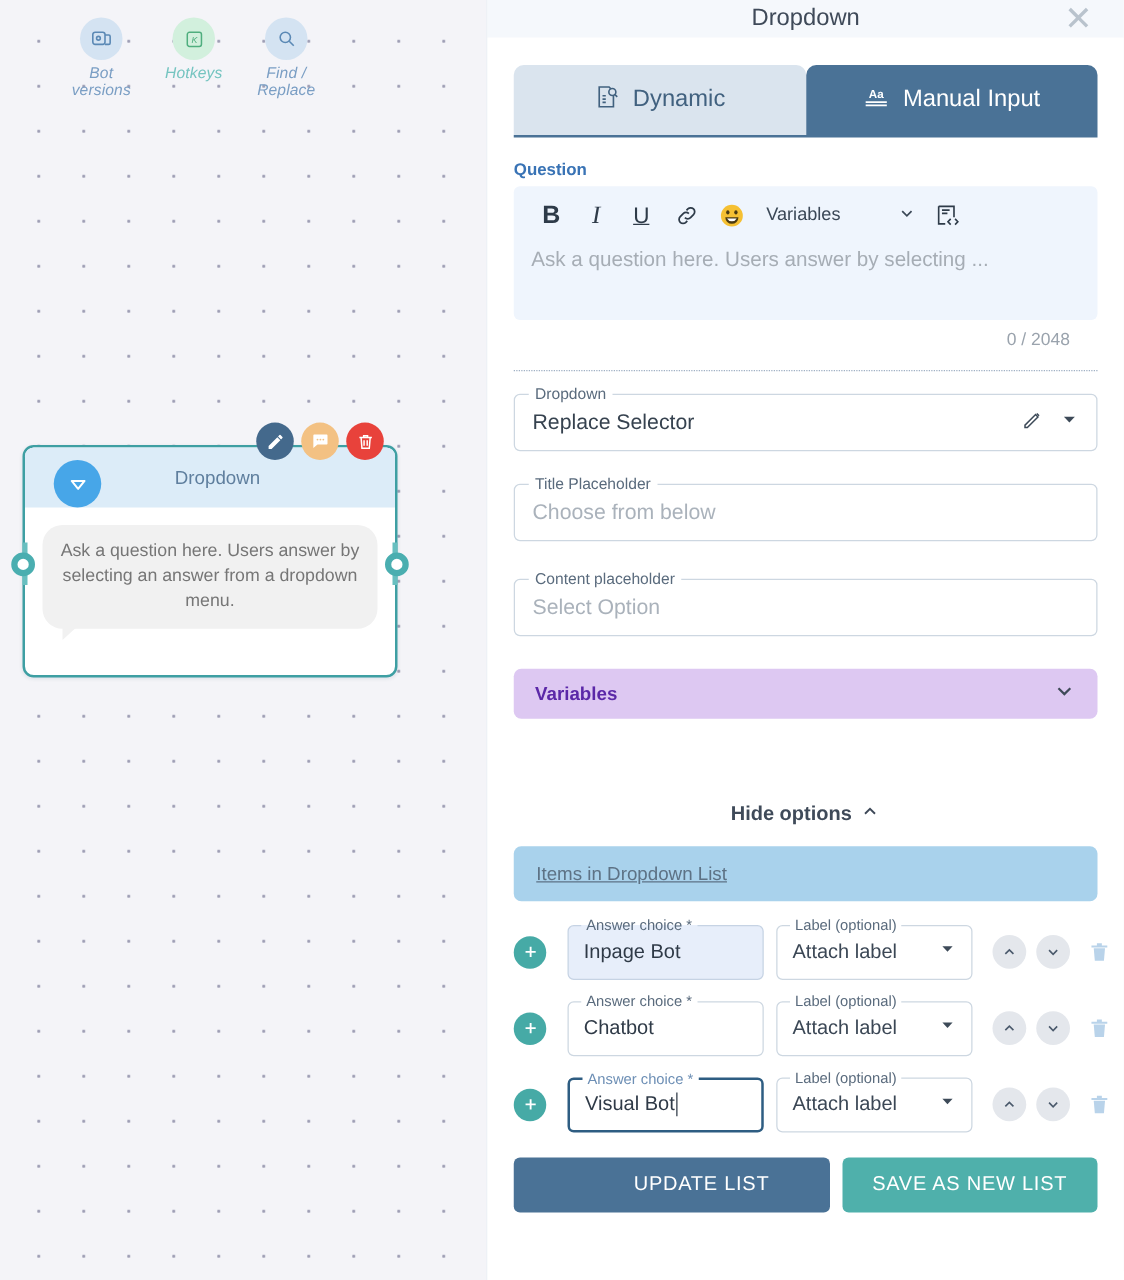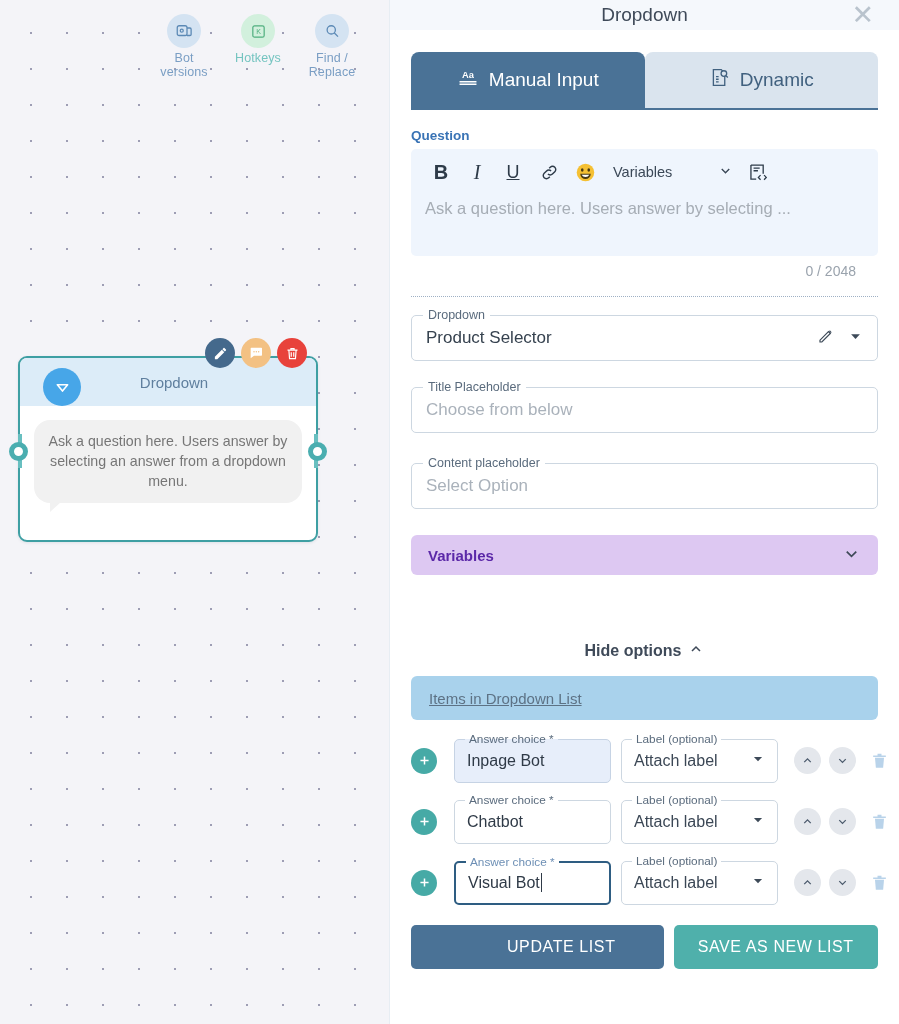--- a/index.html
+++ b/index.html
@@ -17,22 +17,23 @@
     width: 389px; height: 1024px;
     background-color: #f4f4f8;
     background-image: radial-gradient(circle, #9d9db4 1.1px, rgba(0,0,0,0) 1.2px);
     background-size: 36px 36px;
     background-position: 13px 15px;
     overflow: hidden;
     flex: 0 0 389px;
   }
   .canvas-toolbar {
     position: absolute; top: 14px; left: 0; width: 389px;
-    display: flex; justify-content: flex-end; align-items: flex-start;
-    padding: 0 20px;
+    display: flex; justify-content: flex-start; align-items: flex-start;
+    padding: 0 44px;
+    font-style: italic;
   }
   .tool-item {
     display: flex; flex-direction: column; align-items: center;
     width: 74px; cursor: pointer;
   }
   .tool-circle {
     width: 34px; height: 34px; border-radius: 50%;
     display: flex; align-items: center; justify-content: center;
     margin-bottom: 3px;
   }
@@ -338,39 +339,39 @@
   <div class="panel">
 
     <div class="panel-header">
       <div class="panel-title">Dropdown</div>
       <div class="close-x">✕</div>
     </div>
 
     <div class="panel-scroll">
 
       <div class="tabs">
-        <div class="tab active">
-          <span>
-            <svg width="22" height="19" viewBox="0 0 26 22" fill="none" stroke="#ffffff" stroke-width="1.6">
-              <text x="13" y="12" font-size="11" fill="#ffffff" stroke="none" text-anchor="middle" font-family="Liberation Sans" font-weight="bold">Aa</text>
-              <path d="M3 16h20M3 19h20"></path>
-            </svg>
-          </span>
-          <span>Manual Input</span>
-        </div>
         <div class="tab inactive">
           <span>
             <svg width="21" height="21" viewBox="0 0 24 24" fill="none" stroke="#41617f" stroke-width="1.5">
               <path d="M5 3h9l4 4v14H5z"></path>
               <path d="M8 11h3M8 14h3M8 17h3"></path>
               <circle cx="17" cy="7.5" r="3.2" fill="#dae4ee"></circle>
               <path d="M19.4 10 21.5 12"></path>
             </svg>
           </span>
           <span>Dynamic</span>
+        </div>
+        <div class="tab active">
+          <span>
+            <svg width="22" height="19" viewBox="0 0 26 22" fill="none" stroke="#ffffff" stroke-width="1.6">
+              <text x="13" y="12" font-size="11" fill="#ffffff" stroke="none" text-anchor="middle" font-family="Liberation Sans" font-weight="bold">Aa</text>
+              <path d="M3 16h20M3 19h20"></path>
+            </svg>
+          </span>
+          <span>Manual Input</span>
         </div>
       </div>
       <div class="tabs-underline"></div>
 
       <div class="section">
         <div class="field-label">Question</div>
         <div class="editor">
           <div class="editor-toolbar">
             <div class="tb-btn" style="font-weight:bold;font-size:20px;">B</div>
             <div class="tb-btn" style="font-style:italic;font-family:'Liberation Serif',serif;font-size:20px;">I</div>
@@ -409,21 +410,21 @@
           </div>
           <div class="editor-area">Ask a question here. Users answer by selecting ...</div>
         </div>
         <div class="counter">0 / 2048</div>
       </div>
 
       <div class="dot-divider"></div>
 
       <div class="outfield">
         <span class="legend">Dropdown</span>
-        <span class="val">Product Selector</span>
+        <span class="val">Replace Selector</span>
         <span class="trail">
           <span>
             <svg width="18" height="18" viewBox="0 0 24 24" fill="none" stroke="#3d4a58" stroke-width="1.6">
               <path d="M4 17.5V20h2.5L17.8 8.7l-2.5-2.5L4 17.5z"></path>
               <path d="M16.6 5 19 7.4"></path>
             </svg>
           </span>
           <span>
             <svg width="15" height="15" viewBox="0 0 24 24" fill="#3d4a58">
               <path d="M5 8.5h14L12 16z"></path>

